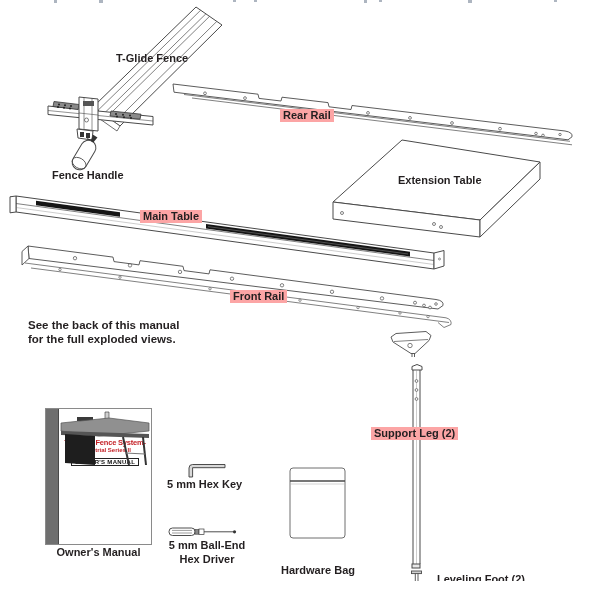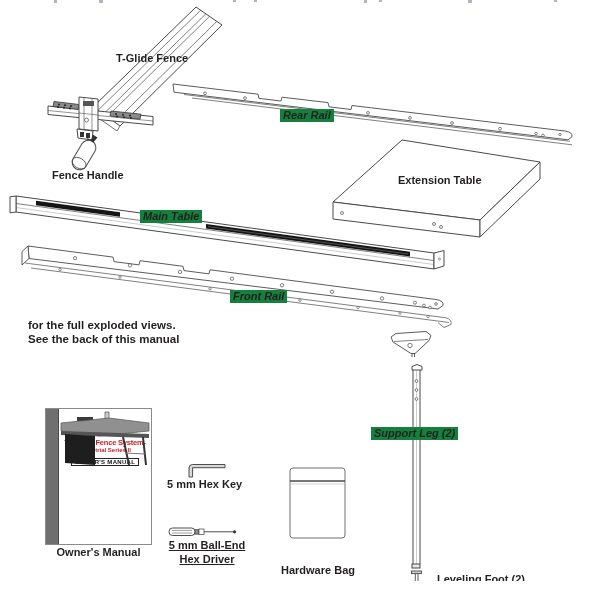--- a/index.html
+++ b/index.html
@@ -5,28 +5,28 @@
   html,body{margin:0;padding:0;background:#fff;}
   .page{
     position:relative;width:600px;height:581px;background:#fff;overflow:hidden;
     font-family:"Liberation Sans", sans-serif;
   }
   svg{position:absolute;left:0;top:0;}
   .lbl{
     position:absolute;font-weight:bold;font-size:11px;color:#231f20;
     white-space:nowrap;line-height:13px;
   }
-  .knockout{background:#15803d;padding:0 3px;font-style:italic;}
+  .knockout{background:#fca5a5;padding:0 3px;}
   .note{
     position:absolute;left:28px;top:319px;font-weight:bold;font-size:11.5px;
     line-height:13.5px;color:#231f20;white-space:nowrap;
   }
   .lbl-center2{
     position:absolute;left:158px;top:538px;width:98px;text-align:center;
-    font-weight:bold;font-size:11px;color:#231f20;line-height:14px;text-decoration:underline;
+    font-weight:bold;font-size:11px;color:#231f20;line-height:14px;
   }
   
   .cover{
     position:absolute;left:45px;top:408px;width:107px;height:137px;
     background:#fff;border:1px solid #8a8a8a;box-sizing:border-box;
   }
   .cover-spine{
     position:absolute;left:0;top:0;width:13px;height:100%;
     background:#6f6f6f;border-right:1px solid #4a4a4a;box-sizing:border-box;
   }
@@ -233,22 +233,22 @@
     </g>
   </svg>
 
   <div class="lbl" style="left:116px;top:52px">T-Glide Fence</div>
   <div class="lbl" style="left:52px;top:169px">Fence Handle</div>
   <div class="lbl knockout" style="left:280px;top:109px">Rear Rail</div>
   <div class="lbl" style="left:398px;top:174px">Extension Table</div>
   <div class="lbl knockout" style="left:140px;top:210px">Main Table</div>
   <div class="lbl knockout" style="left:230px;top:290px">Front Rail</div>
   <div class="note">
+    <div>See the back of this manual</div>
     <div>for the full exploded views.</div>
-    <div>See the back of this manual</div>
   </div>
   <div class="lbl knockout" style="left:371px;top:427px">Support Leg (2)</div>
   <div class="lbl" style="left:437px;top:573px">Leveling Foot (2)</div>
   <div class="lbl" style="left:167px;top:478px">5 mm Hex Key</div>
   <div class="lbl-center2">
     <div>5 mm Ball-End</div>
     <div>Hex Driver</div>
   </div>
   <div class="lbl" style="left:281px;top:564px">Hardware Bag</div>
   <div class="lbl" style="left:45px;top:546px;width:107px;text-align:center">Owner's Manual</div>

